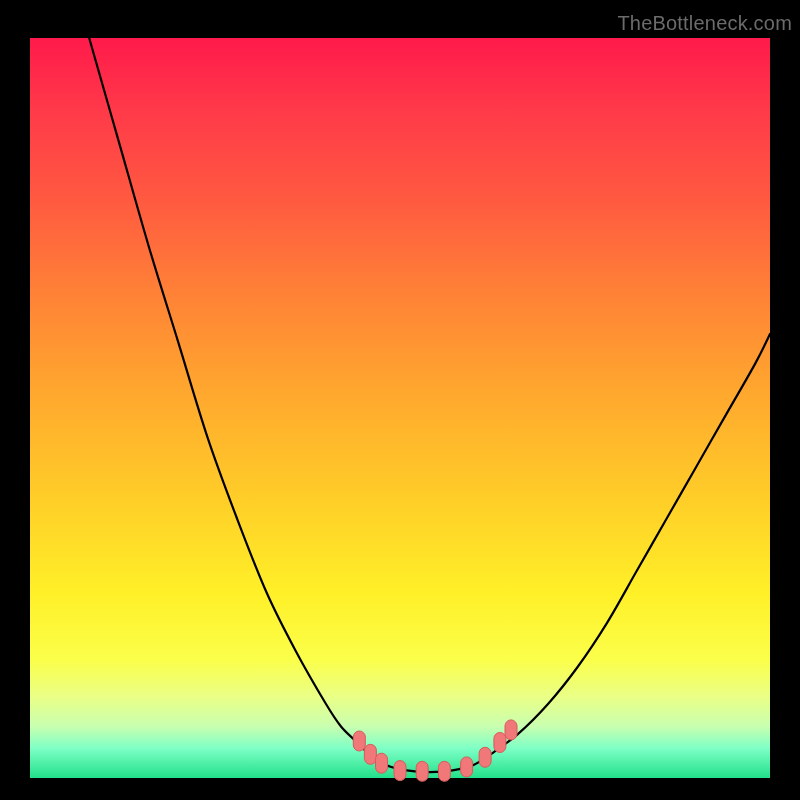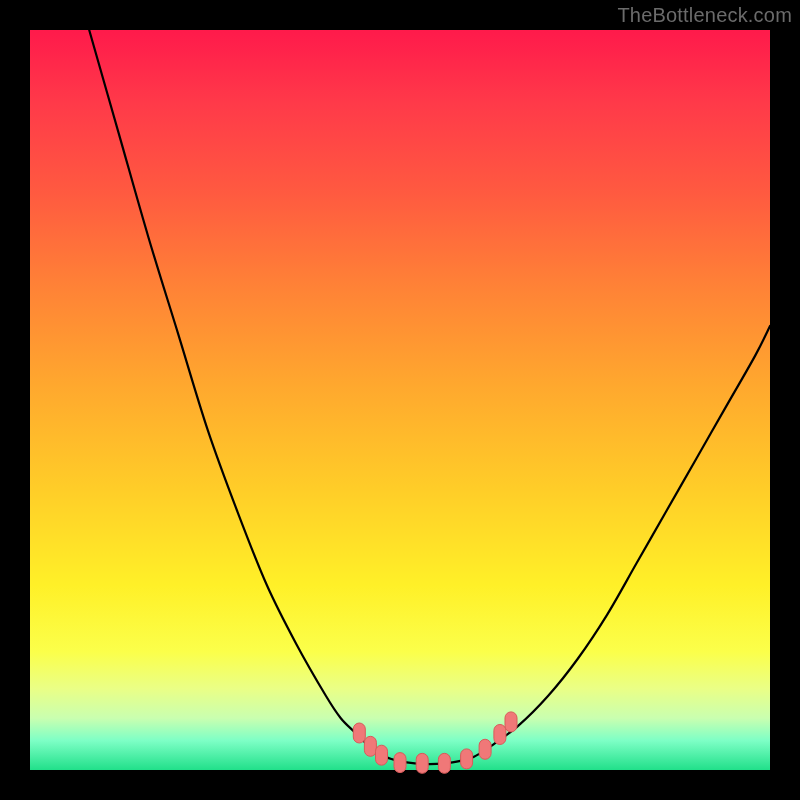--- a/index.html
+++ b/index.html
@@ -7,21 +7,21 @@
     padding: 0;
     width: 800px;
     height: 800px;
     overflow: hidden;
     background: #000;
     font-family: Arial, Helvetica, sans-serif;
   }
   .frame {
     position: absolute;
     left: 0;
-    top: 0;
+    top: 8px;
     width: 800px;
     height: 608px;
     background: #000;
   }
   .plot-area {
     position: absolute;
     left: 30px;
     top: 30px;
     width: 740px;
     height: 740px;

